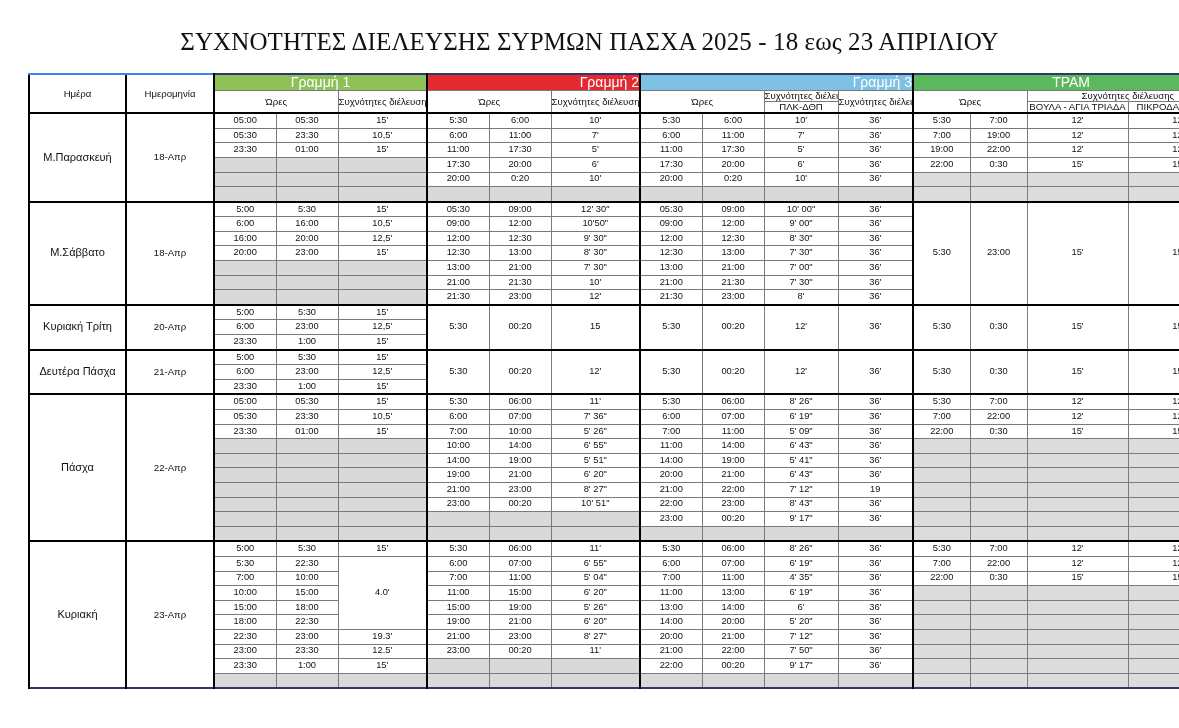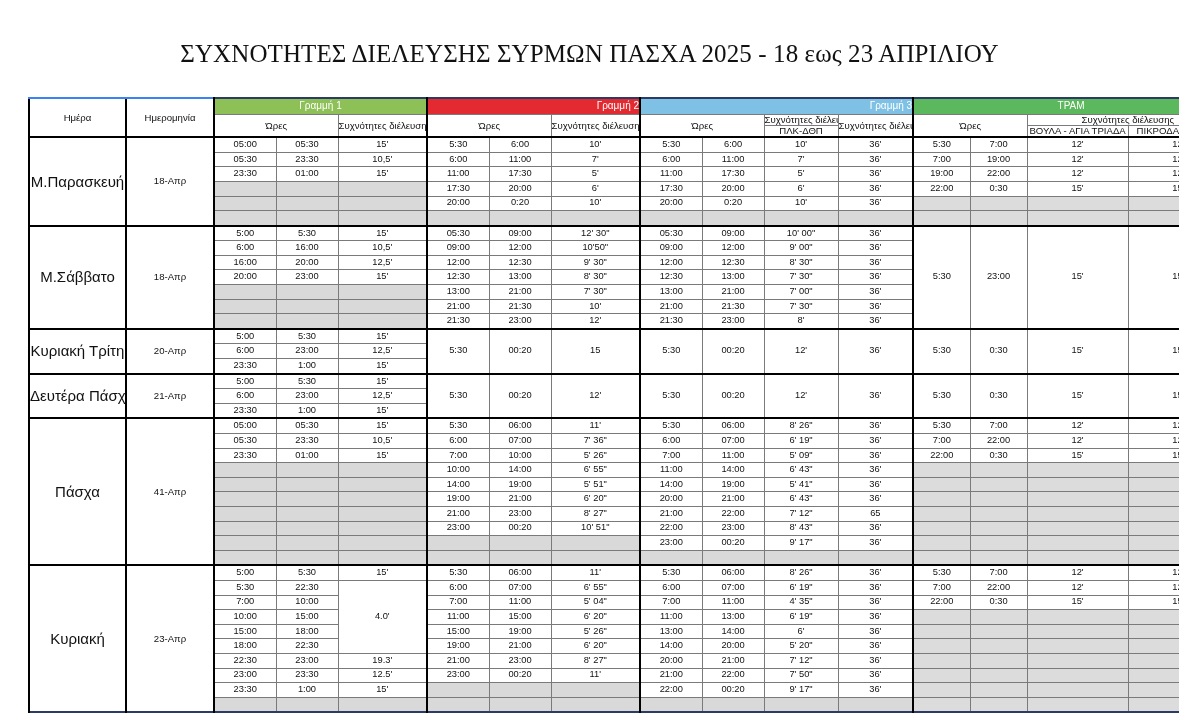--- a/index.html
+++ b/index.html
@@ -13,21 +13,21 @@
     height: 728px;
     font-family: "Liberation Sans", "DejaVu Sans", sans-serif;
     overflow: hidden;
   }
   #page-title {
     text-align: center;
     font-family: "Liberation Serif", "DejaVu Serif", serif;
     font-size: 25px;
     font-weight: normal;
     color: #111111;
-    margin: 16px;
+    margin: 4px;
     padding-top: 24px;
     padding-bottom: 13px;
     letter-spacing: 0.1px;
   }
   .table-wrap {
     padding: 0 28px;
   }
   table.sched {
     border-collapse: collapse;
     table-layout: fixed;
@@ -47,37 +47,37 @@
   }
   
   .sched .grp-l { border-left: 2px solid #000; }
   .sched .grp-r { border-right: 2px solid #000; }
   .sched .top-edge { border-top: 2px solid #3b82f6; }
   .sched .blk-top { border-top: 2px solid #000; }
 
   
   .lh {
     height: 15px;
-    font-size: 10px;
+    font-size: 14px;
     color: #ffffff;
     font-weight: normal;
     border: 1px solid #3a3a3a;
   }
   .lh.l1 { background: #8DC057; }
   .lh.l2 { background: #E32A30; text-align: right; }
   .lh.l3 { background: #7FC1E4; text-align: right; }
   .lh.tram { background: #5CB85C; }
 
   .hdr {
     background: #ffffff;
     font-size: 9.6px;
     color: #111;
     padding: 2px 1px;
   }
-  .daycell { font-size: 15px; }
+  .daycell { font-size: 11px; }
   .datecell { font-size: 9.6px; }
 
   td.empty { background: #d9d9d9; }
   td.empty-l { background: #dcdcdc; }
 
   tr.drow td { height: 13.6px; }
 
   
   col.c-day   { width: 97px; }
   col.c-date  { width: 88px; }
@@ -386,21 +386,21 @@
           <td class="cell">23:00</td>
           <td class="cell grp-r" rowspan="1">12,5'</td>
         </tr>
         <tr class="drow">
           <td class="cell">23:30</td>
           <td class="cell">1:00</td>
           <td class="cell grp-r" rowspan="1">15'</td>
         </tr>
         <tr class="drow">
           <td class="daycell grp-l blk-top" rowspan="10">Πάσχα</td>
-          <td class="datecell grp-l grp-r blk-top" rowspan="10">41-Απρ</td>
+          <td class="datecell grp-l grp-r blk-top" rowspan="10">22-Απρ</td>
           <td class="cell blk-top">05:00</td>
           <td class="cell blk-top">05:30</td>
           <td class="cell grp-r blk-top" rowspan="1">15'</td>
           <td class="cell blk-top">5:30</td>
           <td class="cell blk-top">06:00</td>
           <td class="cell grp-r blk-top">11'</td>
           <td class="cell blk-top">5:30</td>
           <td class="cell blk-top">06:00</td>
           <td class="cell blk-top">8' 26"</td>
           <td class="cell grp-r blk-top">36'</td>
@@ -492,21 +492,21 @@
         <tr class="drow">
           <td class="empty"></td>
           <td class="empty"></td>
           <td class="empty grp-r"></td>
           <td class="cell">21:00</td>
           <td class="cell">23:00</td>
           <td class="cell grp-r">8' 27"</td>
           <td class="cell">21:00</td>
           <td class="cell">22:00</td>
           <td class="cell">7' 12"</td>
-          <td class="cell grp-r">65</td>
+          <td class="cell grp-r">19</td>
           <td class="empty-l"></td>
           <td class="empty-l"></td>
           <td class="empty-l"></td>
           <td class="empty-l grp-r"></td>
         </tr>
         <tr class="drow">
           <td class="empty"></td>
           <td class="empty"></td>
           <td class="empty grp-r"></td>
           <td class="cell">23:00</td>

